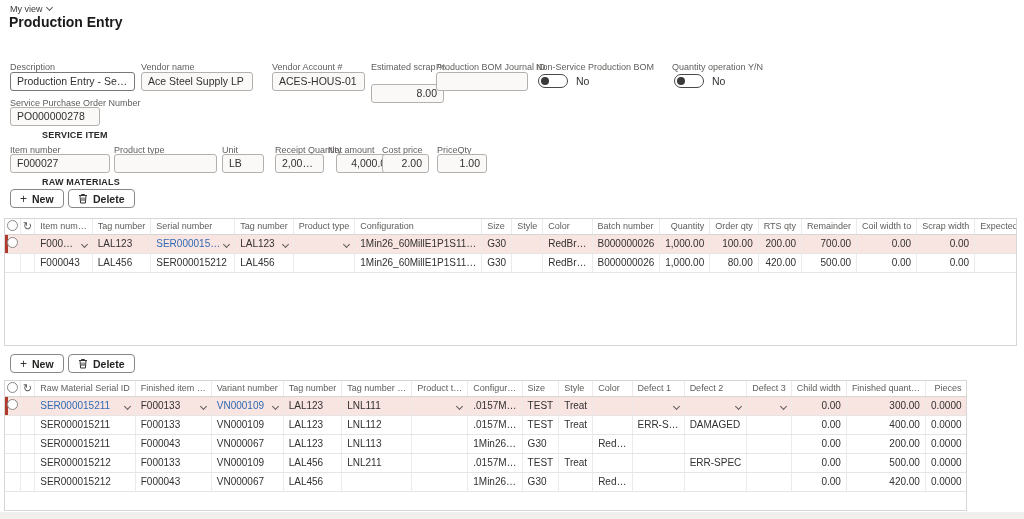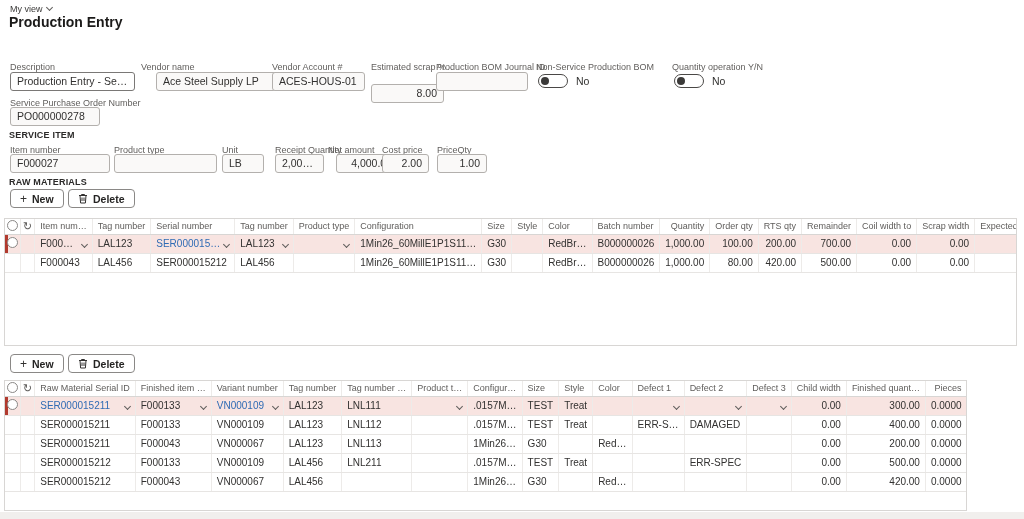--- a/index.html
+++ b/index.html
@@ -21,21 +21,21 @@
     color:#323130; background:#faf9f8; border:1px solid #b3b0ad; border-radius:3px;
     white-space:nowrap; overflow:hidden; text-overflow:ellipsis; }
   .input.editable { background:#fff; border-color:#7a7876; }
   .input.num { text-align:right; }
 
   .toggle { position:absolute; width:30px; height:14px; border:1px solid #4a4846; border-radius:8px;
     background:#fff; cursor:pointer; }
   .knob { position:absolute; left:2px; top:2px; width:8px; height:8px; border-radius:50%; background:#3b3a39; }
   .togglelabel { position:absolute; font-size:10.5px; color:#323130; }
 
-  .section { position:absolute; font-size:9px; font-weight:700; color:#2b2a29; letter-spacing:.2px; }
+  .section { position:absolute; font-size:9px; font-weight:700; color:#2b2a29; letter-spacing:.2px;margin-left:33px; }
 
   
   .chev { display:inline-block; width:5px; height:5px; border-right:1px solid #5f5d5b;
     border-bottom:1px solid #5f5d5b; transform:rotate(45deg); margin-left:4px; vertical-align:2px; }
   .refresh { color:#5f5d5b; font-size:11px; }
   .selcircle { display:inline-block; width:11px; height:11px; border:1px solid #8a8886; border-radius:50%; background:#fff; }
   .plus { font-size:12px; font-weight:400; color:#323130; }
   .trash { width:10px; height:11px; }
 
   
@@ -61,21 +61,21 @@
 
   <div class="myview">
     <span>My view</span><span class="chev"></span>
   </div>
   <div class="pagetitle">Production Entry</div>
 
   <div class="flabel" style="left:10px;top:62px">Description</div>
   <div class="input editable" style="left:10px;top:72px;width:125px">Production Entry - Service PO: P…</div>
 
   <div class="flabel" style="left:141px;top:62px">Vendor name</div>
-  <div class="input" style="left:156px;top:72px;width:123px">Ace Steel Supply LP</div>
+  <div class="input" style="left:141px;top:72px;width:112px">Ace Steel Supply LP</div>
 
   <div class="flabel" style="left:272px;top:62px">Vendor Account #</div>
   <div class="input" style="left:272px;top:72px;width:93px">ACES-HOUS-01</div>
 
   <div class="flabel" style="left:371px;top:62px">Estimated scrap %</div>
   <div class="input num" style="left:371px;top:84px;width:73px">8.00</div>
 
   <div class="flabel" style="left:436px;top:62px">Production BOM Journal ID</div>
   <div class="input" style="left:436px;top:72px;width:92px"></div>
 

